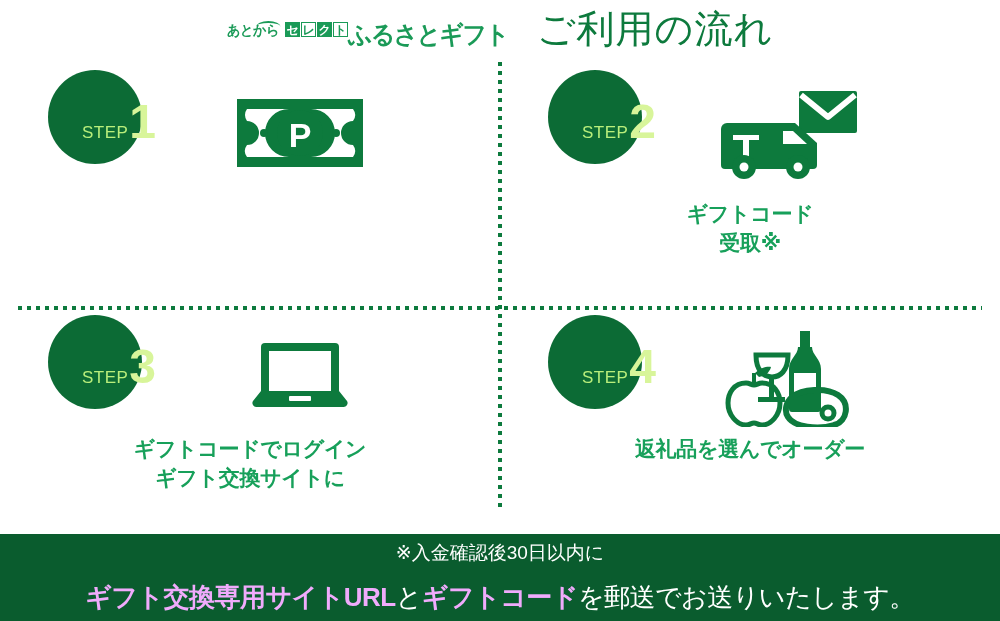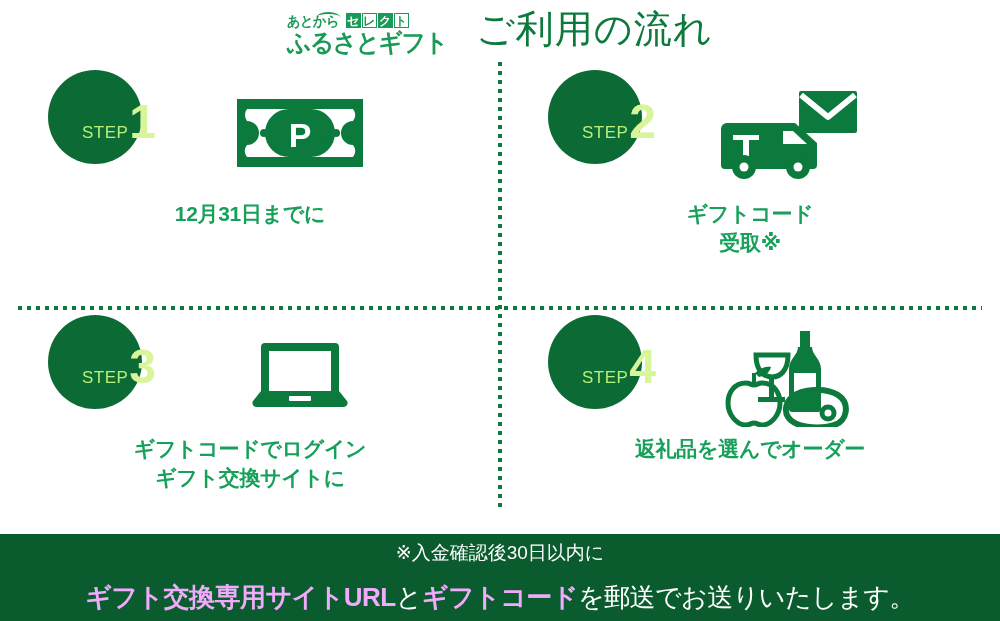--- a/index.html
+++ b/index.html
@@ -22,21 +22,20 @@
     left: 0; top: 0;
     width: 1000px;
     height: 62px;
     display: flex;
     align-items: center;
     justify-content: center;
     gap: 14px;
   }
   .logo {
     display: flex;
-    flex-direction: column;
     align-items: flex-start;
     line-height: 1;
     padding-top: 4px;
   }
   .logo-top {
     display: flex;
     align-items: flex-end;
     gap: 1px;
     height: 17px;
   }
@@ -276,21 +275,20 @@
         <path fill="#0d7a3d" d="M2 2 H128 V70 H2 Z"></path>
         <path fill="#ffffff" d="M12 12 H54 a24 24 0 0 0 0 48 H12 a10 10 0 0 1 0 -12 a12 12 0 0 0 0 -24 a10 10 0 0 1 0 -12 Z"></path>
         <path fill="#ffffff" d="M118 12 H76 a24 24 0 0 1 0 48 h42 a10 10 0 0 0 0 -12 a12 12 0 0 1 0 -24 a10 10 0 0 0 0 -12 Z"></path>
         <circle cx="29" cy="36" r="4" fill="#0d7a3d"></circle>
         <circle cx="101" cy="36" r="4" fill="#0d7a3d"></circle>
         <circle cx="65" cy="36" r="23" fill="#0d7a3d"></circle>
         <text x="65" y="50" font-family="Liberation Sans, sans-serif" font-size="34" font-weight="bold" fill="#ffffff" text-anchor="middle">P</text>
       </svg>
     </div>
     <div class="step-caption">
-      <div>12月31日までに</div>
     </div>
   </div>
 
   <div class="cell c2">
     <div class="badge">
       <div class="badge-inner">
         <span class="badge-step">STEP</span>
         <span class="badge-num">2</span>
       </div>
     </div>

